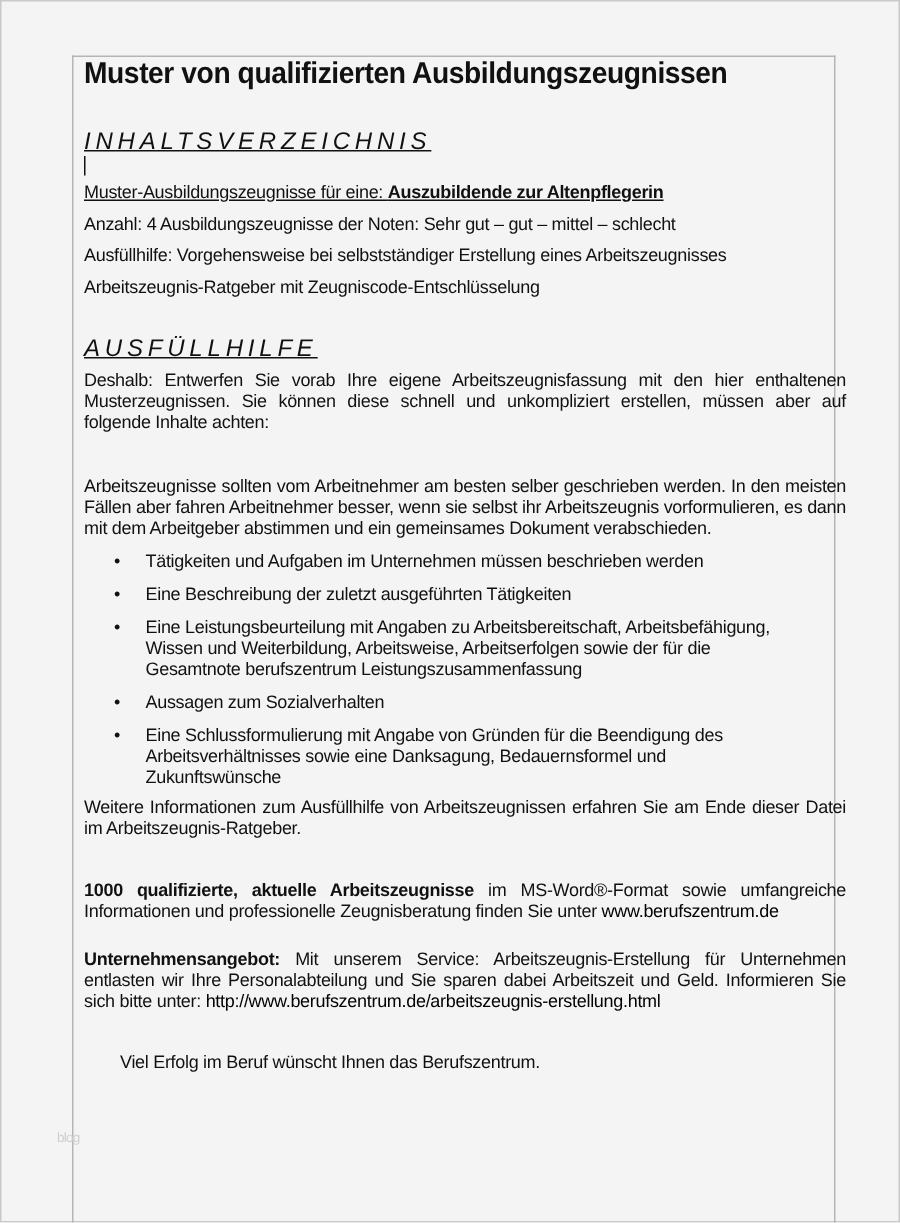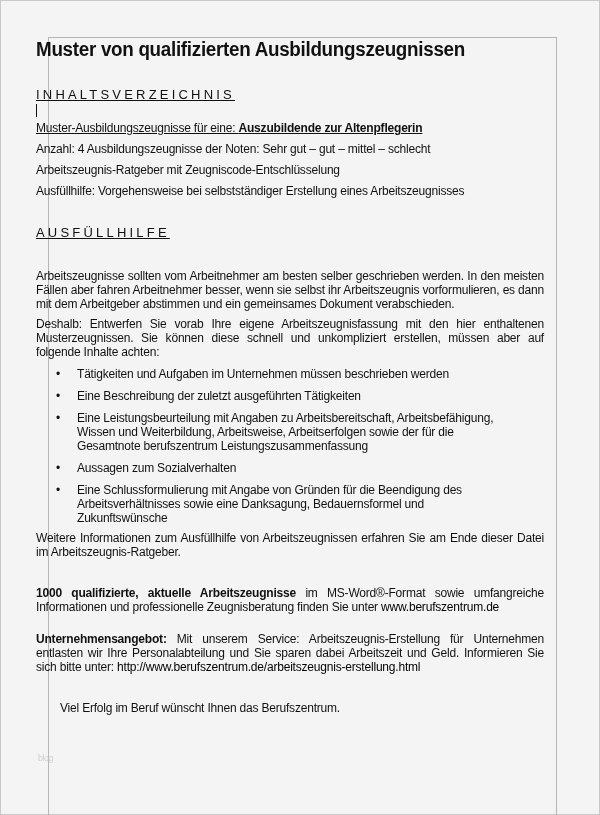--- a/index.html
+++ b/index.html
@@ -17,39 +17,40 @@
       border: 1px solid #c9c9c9;
     }
     .text-frame {
       position: absolute; left: 48px; top: 37px;
       width: 507px; height: 790px;
       border-left: 1px solid #b5b5b5;
       border-right: 1px solid #b5b5b5;
       border-top: 1px solid #b5b5b5;
     }
     .content {
-      position: absolute; left: 36px; top: 37px;
+      position: absolute; left: 56px; top: 37px;
       width: 508px;
       font-size: 12px;
       line-height: 14px;
       letter-spacing: -0.2px;
     }
     .title {
       font-size: 20px; font-weight: bold;
       line-height: 22px;
       margin: 0; padding-top: 1px;
       letter-spacing: -0.3px;
       transform: scaleX(0.94); transform-origin: left;
       white-space: nowrap;
     }
     .section-heading {
-      font-size: 13px;
+      font-size: 16px;
       letter-spacing: 3.2px;
       text-decoration: underline;
       margin: 0;
+      font-style: italic;
     }
     .h-toc { margin-top: 28px; }
     .cursor {
       display: block; width: 1px; height: 13px; background: #111;
       margin-top: 2px;
     }
     .toc-line { margin: 0; line-height: 14px; }
     .toc-line + .toc-line { margin-top: 7px; }
     .toc-first { margin-top: 4px; text-decoration: underline; }
     .h-fill { margin-top: 28px; }
@@ -94,28 +95,28 @@
 
 <div class="content">
   <h1 class="title">Muster von qualifizierten Ausbildungszeugnissen</h1>
 
   <p class="section-heading h-toc">INHALTSVERZEICHNIS</p>
   <span class="cursor"></span>
 
   <div>
     <p class="toc-line toc-first"><span>Muster-Ausbildungszeugnisse für eine: </span><span class="bold">Auszubildende zur Altenpflegerin</span></p>
     <p class="toc-line"><span>Anzahl: 4 Ausbildungszeugnisse der Noten: Sehr gut – gut – mittel – schlecht</span></p>
+    <p class="toc-line"><span>Ausfüllhilfe: Vorgehensweise bei selbstständiger Erstellung eines Arbeitszeugnisses</span></p>
     <p class="toc-line"><span>Arbeitszeugnis-Ratgeber mit Zeugniscode-Entschlüsselung</span></p>
-    <p class="toc-line"><span>Ausfüllhilfe: Vorgehensweise bei selbstständiger Erstellung eines Arbeitszeugnisses</span></p>
   </div>
 
   <p class="section-heading h-fill">AUSFÜLLHILFE</p>
 
+  <p class="para p2">Deshalb: Entwerfen Sie vorab Ihre eigene Arbeitszeugnisfassung mit den hier enthaltenen Musterzeugnissen. Sie können diese schnell und unkompliziert erstellen, müssen aber auf folgende Inhalte achten:</p>
   <p class="para p1">Arbeitszeugnisse sollten vom Arbeitnehmer am besten selber geschrieben werden. In den meisten Fällen aber fahren Arbeitnehmer besser, wenn sie selbst ihr Arbeitszeugnis vorformulieren, es dann mit dem Arbeitgeber abstimmen und ein gemeinsames Dokument verabschieden.</p>
-  <p class="para p2">Deshalb: Entwerfen Sie vorab Ihre eigene Arbeitszeugnisfassung mit den hier enthaltenen Musterzeugnissen. Sie können diese schnell und unkompliziert erstellen, müssen aber auf folgende Inhalte achten:</p>
 
   <ul class="bullets">
     <li><span class="bullet">•</span><span>Tätigkeiten und Aufgaben im Unternehmen müssen beschrieben werden</span></li>
     <li><span class="bullet">•</span><span>Eine Beschreibung der zuletzt ausgeführten Tätigkeiten</span></li>
     <li><span class="bullet">•</span><span>Eine Leistungsbeurteilung mit Angaben zu Arbeitsbereitschaft, Arbeitsbefähigung, Wissen und Weiterbildung, Arbeitsweise, Arbeitserfolgen sowie der für die Gesamtnote berufszentrum Leistungszusammenfassung</span></li>
     <li><span class="bullet">•</span><span>Aussagen zum Sozialverhalten</span></li>
     <li><span class="bullet">•</span><span>Eine Schlussformulierung mit Angabe von Gründen für die Beendigung des Arbeitsverhältnisses sowie eine Danksagung, Bedauernsformel und Zukunftswünsche</span></li>
   </ul>
 
   <p class="para p3">Weitere Informationen zum Ausfüllhilfe von Arbeitszeugnissen erfahren Sie am Ende dieser Datei im Arbeitszeugnis-Ratgeber.</p>

